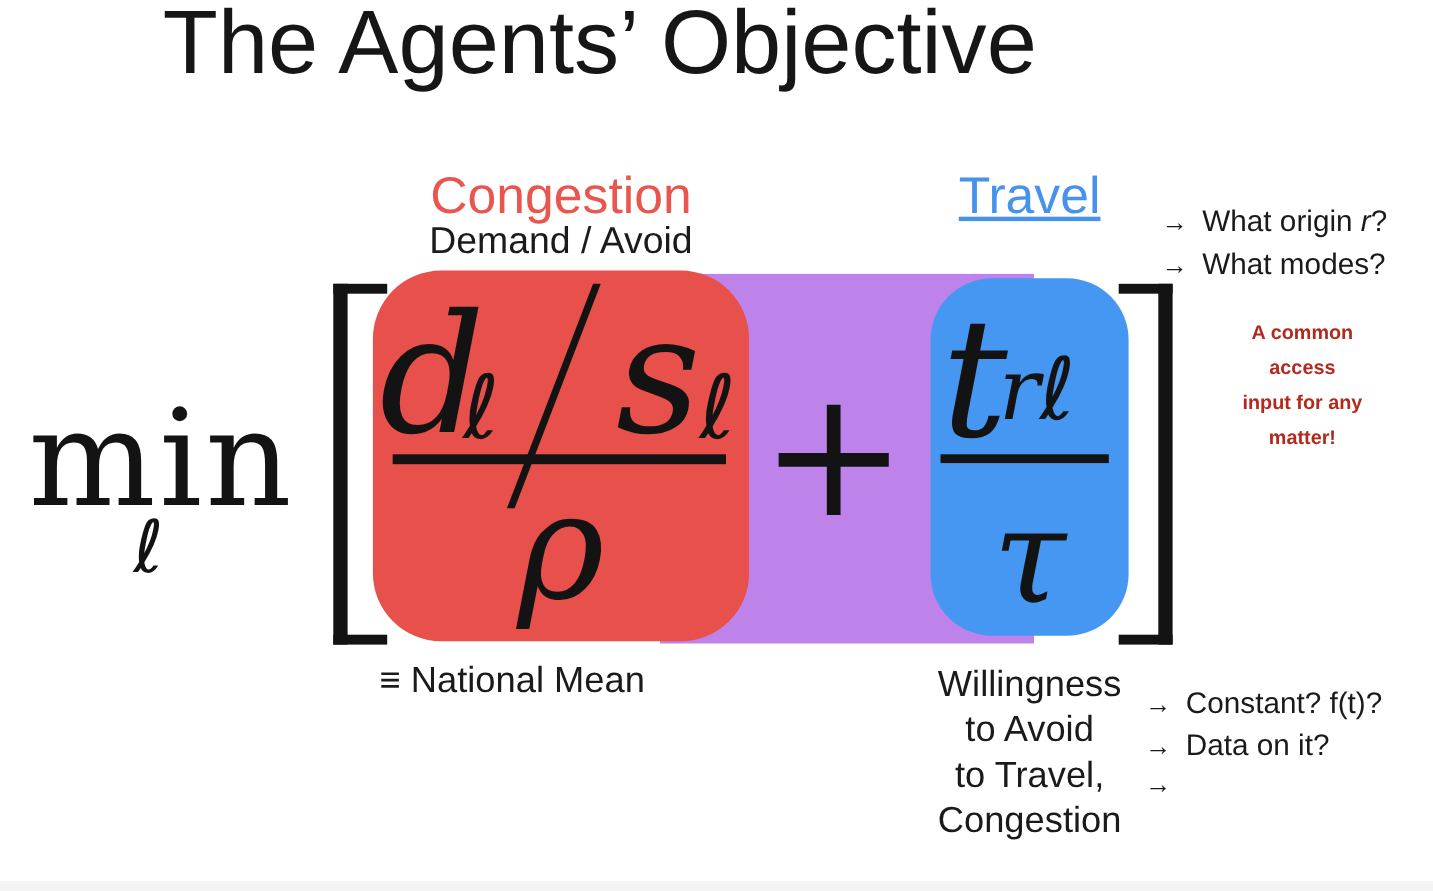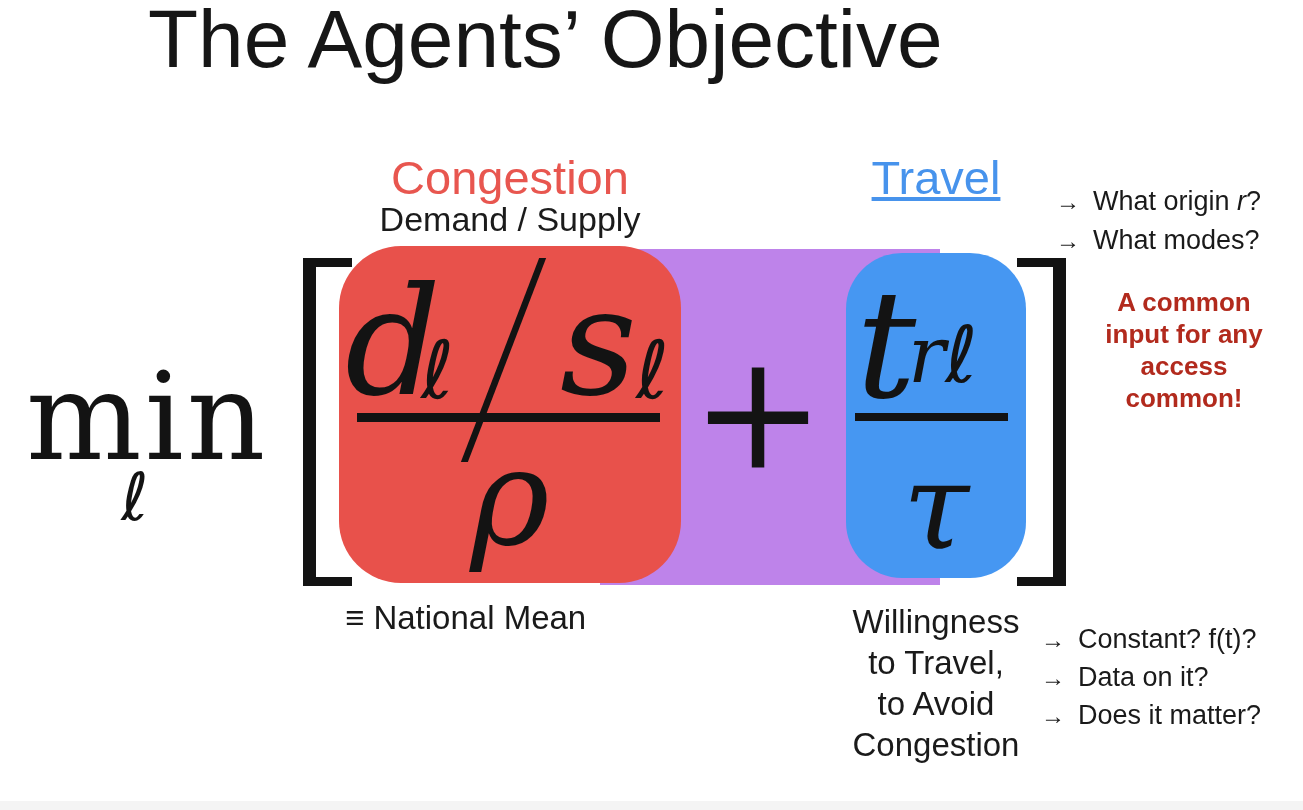--- a/index.html
+++ b/index.html
@@ -51,51 +51,51 @@
 
   
   .ann{font-size:27px;}
   .ann-line{display:flex;align-items:baseline;white-space:nowrap;height:39px;}
   .bottom-right .ann-line{height:38px;}
   .arrow{font-size:24px;margin-right:13px;}
   .top-right{left:1056px;top:186px;}
   .bottom-right{left:1041px;top:624px;}
 
   
-  .callout{left:1098px;top:286px;width:172px;text-align:center;font-weight:bold;font-size:26px;line-height:32px;}
+  .callout{left:1098px;top:286px;width:172px;text-align:center;font-weight:bold;font-size:18px;line-height:32px;}
 
   .bottom-strip{left:0;top:801px;width:1303px;height:9px;background:#f4f4f4;}
 </style>
 </head>
 <body>
 
 <div class="slide">
 
   <div class="abs title">The Agents’ Objective</div>
 
   <div class="abs col-label congestion-label" style="color: rgb(232, 86, 79);">Congestion</div>
-  <div class="abs col-sub congestion-sub">Demand / Supply</div>
+  <div class="abs col-sub congestion-sub">Demand / Avoid</div>
   <div class="abs col-label travel-label" style="color: rgb(71, 147, 236);">Travel</div>
 
   <div class="abs ann top-right">
     <div class="ann-line">
       <span class="arrow">→</span>
       <span><span>What origin </span><span class="it">r</span><span>?</span></span>
     </div>
     <div class="ann-line">
       <span class="arrow">→</span>
       <span>What modes?</span>
     </div>
   </div>
 
   <div class="abs callout" style="color: rgb(178, 42, 29);">
     <div>A common</div>
+    <div>access</div>
     <div>input for any</div>
-    <div>access</div>
-    <div>common!</div>
+    <div>matter!</div>
   </div>
 
   <div class="abs purple-band" style="background: rgb(190, 131, 234);"></div>
   <div class="abs red-box" style="background: rgb(232, 81, 75);"></div>
   <div class="abs blue-box" style="background: rgb(70, 151, 242);"></div>
 
   <div class="abs math min-op">min</div>
   <div class="abs math it min-sub">ℓ</div>
 
   <div class="abs bracket bracket-left">[</div>
@@ -112,34 +112,33 @@
   <div class="abs math g-plus">+</div>
 
   <div class="abs math it g-t">t</div>
   <div class="abs math it g-tsub">rℓ</div>
   <div class="abs frac-line blue-line"></div>
   <div class="abs math it g-tau">τ</div>
 
   <div class="abs national">≡ National Mean</div>
   <div class="abs willing">
     <div>Willingness</div>
+    <div>to Avoid</div>
     <div>to Travel,</div>
-    <div>to Avoid</div>
     <div>Congestion</div>
   </div>
 
   <div class="abs ann bottom-right">
     <div class="ann-line">
       <span class="arrow">→</span>
       <span>Constant? f(t)?</span>
     </div>
     <div class="ann-line">
       <span class="arrow">→</span>
       <span>Data on it?</span>
     </div>
     <div class="ann-line">
       <span class="arrow">→</span>
-      <span>Does it matter?</span>
     </div>
   </div>
 
   <div class="abs bottom-strip"></div>
 </div>
 
 </body></html>

